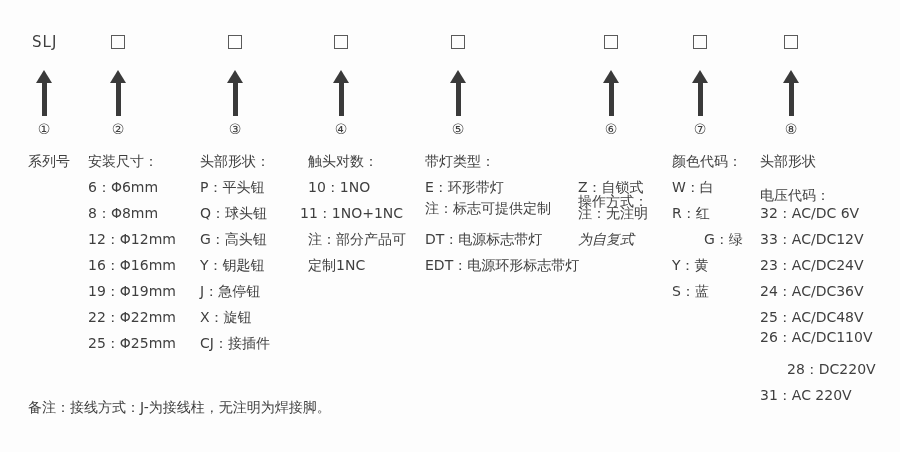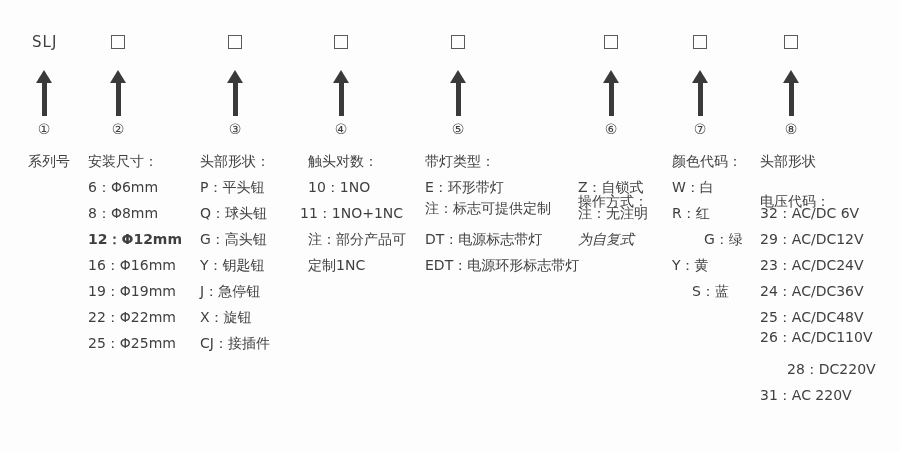--- a/index.html
+++ b/index.html
@@ -65,21 +65,21 @@
       <div class="colheader" style="left: 28px; top: 148px;">系列号</div>
       <div class="codebox" style="left: 111px;"></div>
       <span class="arrow" style="left: 109px;">
         <span class="arrow-head"></span>
         <span class="arrow-shaft"></span>
       </span>
       <div class="circnum" style="left: 98px;">②</div>
       <div class="colheader" style="left: 88px; top: 148px;">安装尺寸：</div>
       <div class="colitem" style="left: 88px; top: 174px;">6：Φ6mm</div>
       <div class="colitem" style="left: 88px; top: 200px;">8：Φ8mm</div>
-      <div class="colitem" style="left: 88px; top: 226px; font-weight: bold;">12：Φ12mm</div>
+      <div class="colitem" style="left: 88px; top: 226px;">12：Φ12mm</div>
       <div class="colitem" style="left: 88px; top: 252px;">16：Φ16mm</div>
       <div class="colitem" style="left: 88px; top: 278px;">19：Φ19mm</div>
       <div class="colitem" style="left: 88px; top: 304px;">22：Φ22mm</div>
       <div class="colitem" style="left: 88px; top: 330px;">25：Φ25mm</div>
       <div class="codebox" style="left: 228px;"></div>
       <span class="arrow" style="left: 226px;">
         <span class="arrow-head"></span>
         <span class="arrow-shaft"></span>
       </span>
       <div class="circnum" style="left: 215px;">③</div>
@@ -127,31 +127,32 @@
       <span class="arrow" style="left: 691px;">
         <span class="arrow-head"></span>
         <span class="arrow-shaft"></span>
       </span>
       <div class="circnum" style="left: 680px;">⑦</div>
       <div class="colheader" style="left: 672px; top: 148px;">颜色代码：</div>
       <div class="colitem" style="left: 672px; top: 174px;">W：白</div>
       <div class="colitem" style="left: 672px; top: 200px;">R：红</div>
       <div class="colitem" style="left: 672px; top: 226px; margin-left: 32px;">G：绿</div>
       <div class="colitem" style="left: 672px; top: 252px;">Y：黄</div>
-      <div class="colitem" style="left: 672px; top: 278px; margin-left: 20px;">S：蓝</div>
+      <div class="colitem" style="left: 672px; top: 278px;">S：蓝</div>
       <div class="codebox" style="left: 784px;"></div>
       <span class="arrow" style="left: 782px;">
         <span class="arrow-head"></span>
         <span class="arrow-shaft"></span>
       </span>
       <div class="circnum" style="left: 771px;">⑧</div>
       <div class="colheader" style="left: 760px; top: 148px;">头部形状</div>
-      <div class="colheader" style="left: 760px; top: 188px; text-align: center;">电压代码：</div>
+      <div class="colheader" style="left: 760px; top: 182px; text-align: center;">电压代码：</div>
       <div class="colitem" style="left: 760px; top: 200px;">32：AC/DC 6V</div>
-      <div class="colitem" style="left: 760px; top: 226px;">29：AC/DC12V</div>
+      <div class="colitem" style="left: 760px; top: 226px;">33：AC/DC12V</div>
       <div class="colitem" style="left: 760px; top: 252px;">23：AC/DC24V</div>
       <div class="colitem" style="left: 760px; top: 278px;">24：AC/DC36V</div>
       <div class="colitem" style="left: 760px; top: 304px;">25：AC/DC48V</div>
       <div class="colitem" style="left: 760px; top: 324px;">26：AC/DC110V</div>
       <div class="colitem" style="left: 760px; top: 356px; margin-left: 27px;">28：DC220V</div>
       <div class="colitem" style="left: 760px; top: 382px;">31：AC 220V</div>
     </div>
+  <div class="footnote">备注：接线方式：J-为接线柱，无注明为焊接脚。</div>
 </div>
 
 </body></html>

